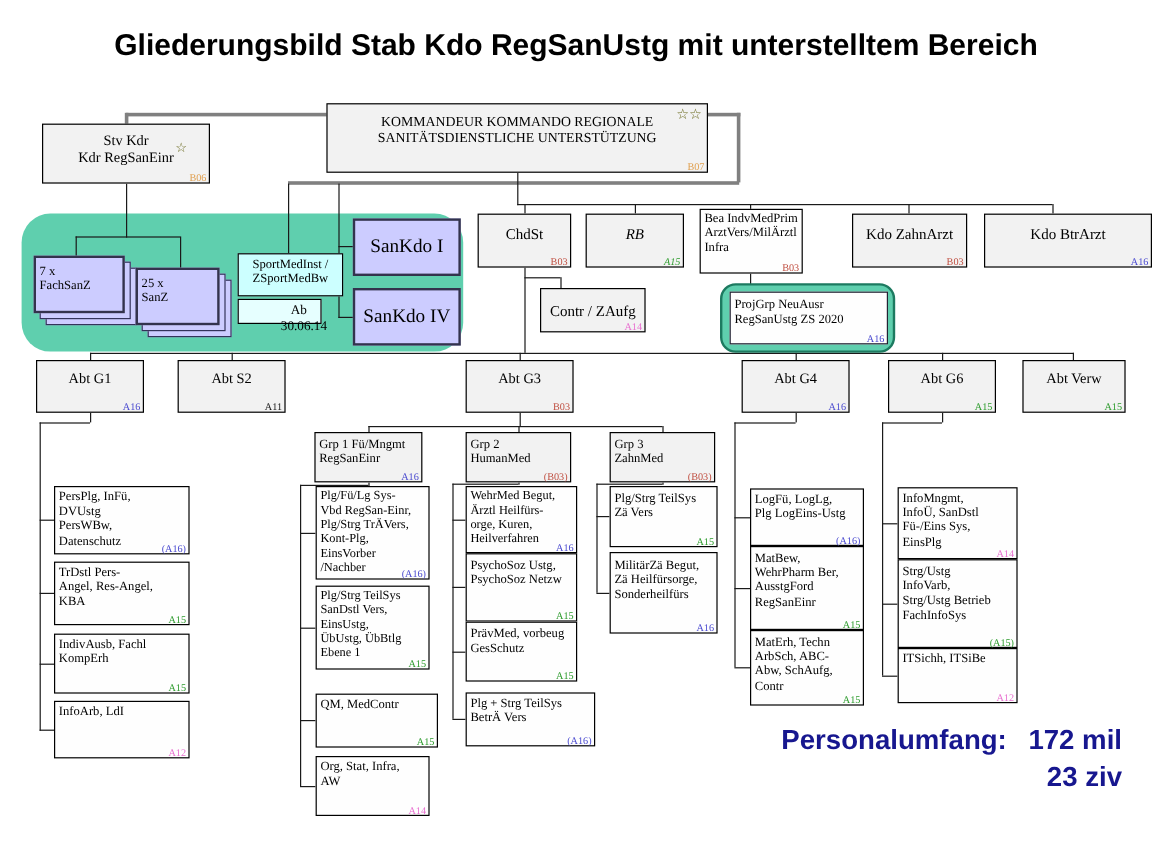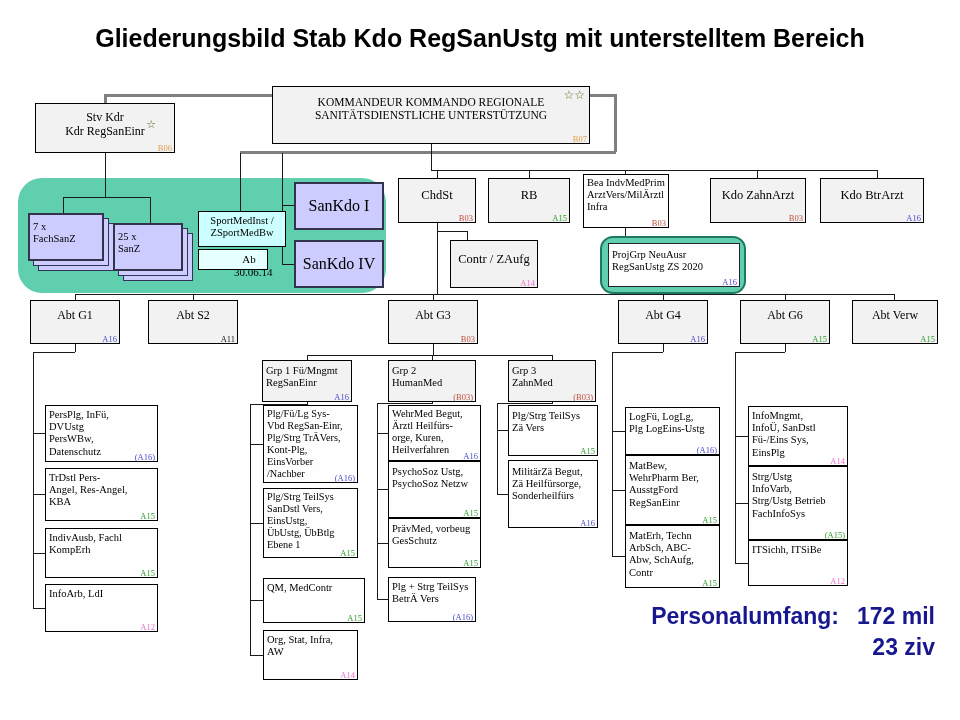--- a/index.html
+++ b/index.html
@@ -158,47 +158,47 @@
         <div class="lbl" style="padding-top: 13px;">
           <div>SanKdo IV</div>
         </div>
       </div>
       <div class="bx c" style="left: 398px; top: 178px; width: 78px; height: 45px; background: rgb(242, 242, 242); font-size: 12.5px;">
         <div class="lbl" style="padding-top: 9px;">
           <div>ChdSt</div>
         </div>
         <span class="code" style="color: rgb(192, 80, 66);">B03</span>
       </div>
-      <div class="bx c" style="left: 488px; top: 178px; width: 82px; height: 45px; background: rgb(242, 242, 242); font-size: 12.5px;">
+      <div class="bx c" style="left: 488px; top: 178px; width: 82px; height: 45px; background: rgb(242, 242, 242); font-size: 12.5px; font-style: italic;">
         <div class="lbl" style="padding-top: 9px;">
           <div>RB</div>
         </div>
         <span class="code" style="color: rgb(46, 156, 46);">A15</span>
       </div>
       <div class="bx" style="left: 583px; top: 174px; width: 86px; height: 54px; background: rgb(254, 254, 254); font-size: 10.5px;">
         <div class="lbl" style="padding-top: 2px;">
           <div>Bea IndvMedPrim</div>
           <div>ArztVers/MilÄrztl</div>
           <div>Infra</div>
         </div>
         <span class="code" style="color: rgb(192, 80, 66);">B03</span>
       </div>
       <div class="bx c" style="left: 710px; top: 178px; width: 96px; height: 45px; background: rgb(242, 242, 242); font-size: 12.5px;">
         <div class="lbl" style="padding-top: 9px;">
           <div>Kdo ZahnArzt</div>
         </div>
         <span class="code" style="color: rgb(192, 80, 66);">B03</span>
       </div>
-      <div class="bx c" style="left: 820px; top: 178px; width: 104px; height: 45px; background: rgb(242, 242, 242); font-size: 12.5px;">
+      <div class="bx c" style="left: 820px; top: 178px; width: 140px; height: 45px; background: rgb(242, 242, 242); font-size: 12.5px;">
         <div class="lbl" style="padding-top: 9px;">
           <div>Kdo BtrArzt</div>
         </div>
         <span class="code" style="color: rgb(75, 75, 208);">A16</span>
       </div>
-      <div class="bx c" style="left: 450px; top: 240px; width: 88px; height: 48px; background: rgb(242, 242, 242); font-size: 12.5px;">
+      <div class="bx c" style="left: 450px; top: 240px; width: 88px; height: 37px; background: rgb(242, 242, 242); font-size: 12.5px;">
         <div class="lbl" style="padding-top: 11px;">
           <div>Contr / ZAufg</div>
         </div>
         <span class="code" style="color: rgb(232, 112, 208);">A14</span>
       </div>
       <div class="projgrp-wrap" style="left: 600px; top: 236px; width: 146px; height: 58px; background: rgb(95, 207, 174);">
         <div class="bx" style="left: 6px; top: 5px; width: 132px; height: 44px; border-color: rgb(34, 34, 51); background: rgb(254, 254, 254); font-size: 10.5px;">
           <div class="lbl" style="padding-top: 5px;">
             <div>ProjGrp NeuAusr</div>
             <div>RegSanUstg ZS 2020</div>
@@ -343,21 +343,21 @@
         </div>
         <span class="code" style="color: rgb(46, 156, 46);">A15</span>
       </div>
       <div class="bx" style="left: 388px; top: 518px; width: 93px; height: 50px; background: rgb(254, 254, 254); font-size: 10.5px;">
         <div class="lbl" style="padding-top: 4px;">
           <div>PrävMed, vorbeug</div>
           <div>GesSchutz</div>
         </div>
         <span class="code" style="color: rgb(46, 156, 46);">A15</span>
       </div>
-      <div class="bx" style="left: 388px; top: 577px; width: 88px; height: 45px; background: rgb(254, 254, 254); font-size: 10.5px;">
+      <div class="bx" style="left: 388px; top: 577px; width: 108px; height: 45px; background: rgb(254, 254, 254); font-size: 10.5px;">
         <div class="lbl" style="padding-top: 3px;">
           <div>Plg + Strg TeilSys</div>
           <div>BetrÄ Vers</div>
         </div>
         <span class="code" style="color: rgb(75, 75, 208);">(A16)</span>
       </div>
       <div class="bx" style="left: 508px; top: 405px; width: 90px; height: 51px; background: rgb(254, 254, 254); font-size: 10.5px;">
         <div class="lbl" style="padding-top: 4px;">
           <div>Plg/Strg TeilSys</div>
           <div>Zä Vers</div>

